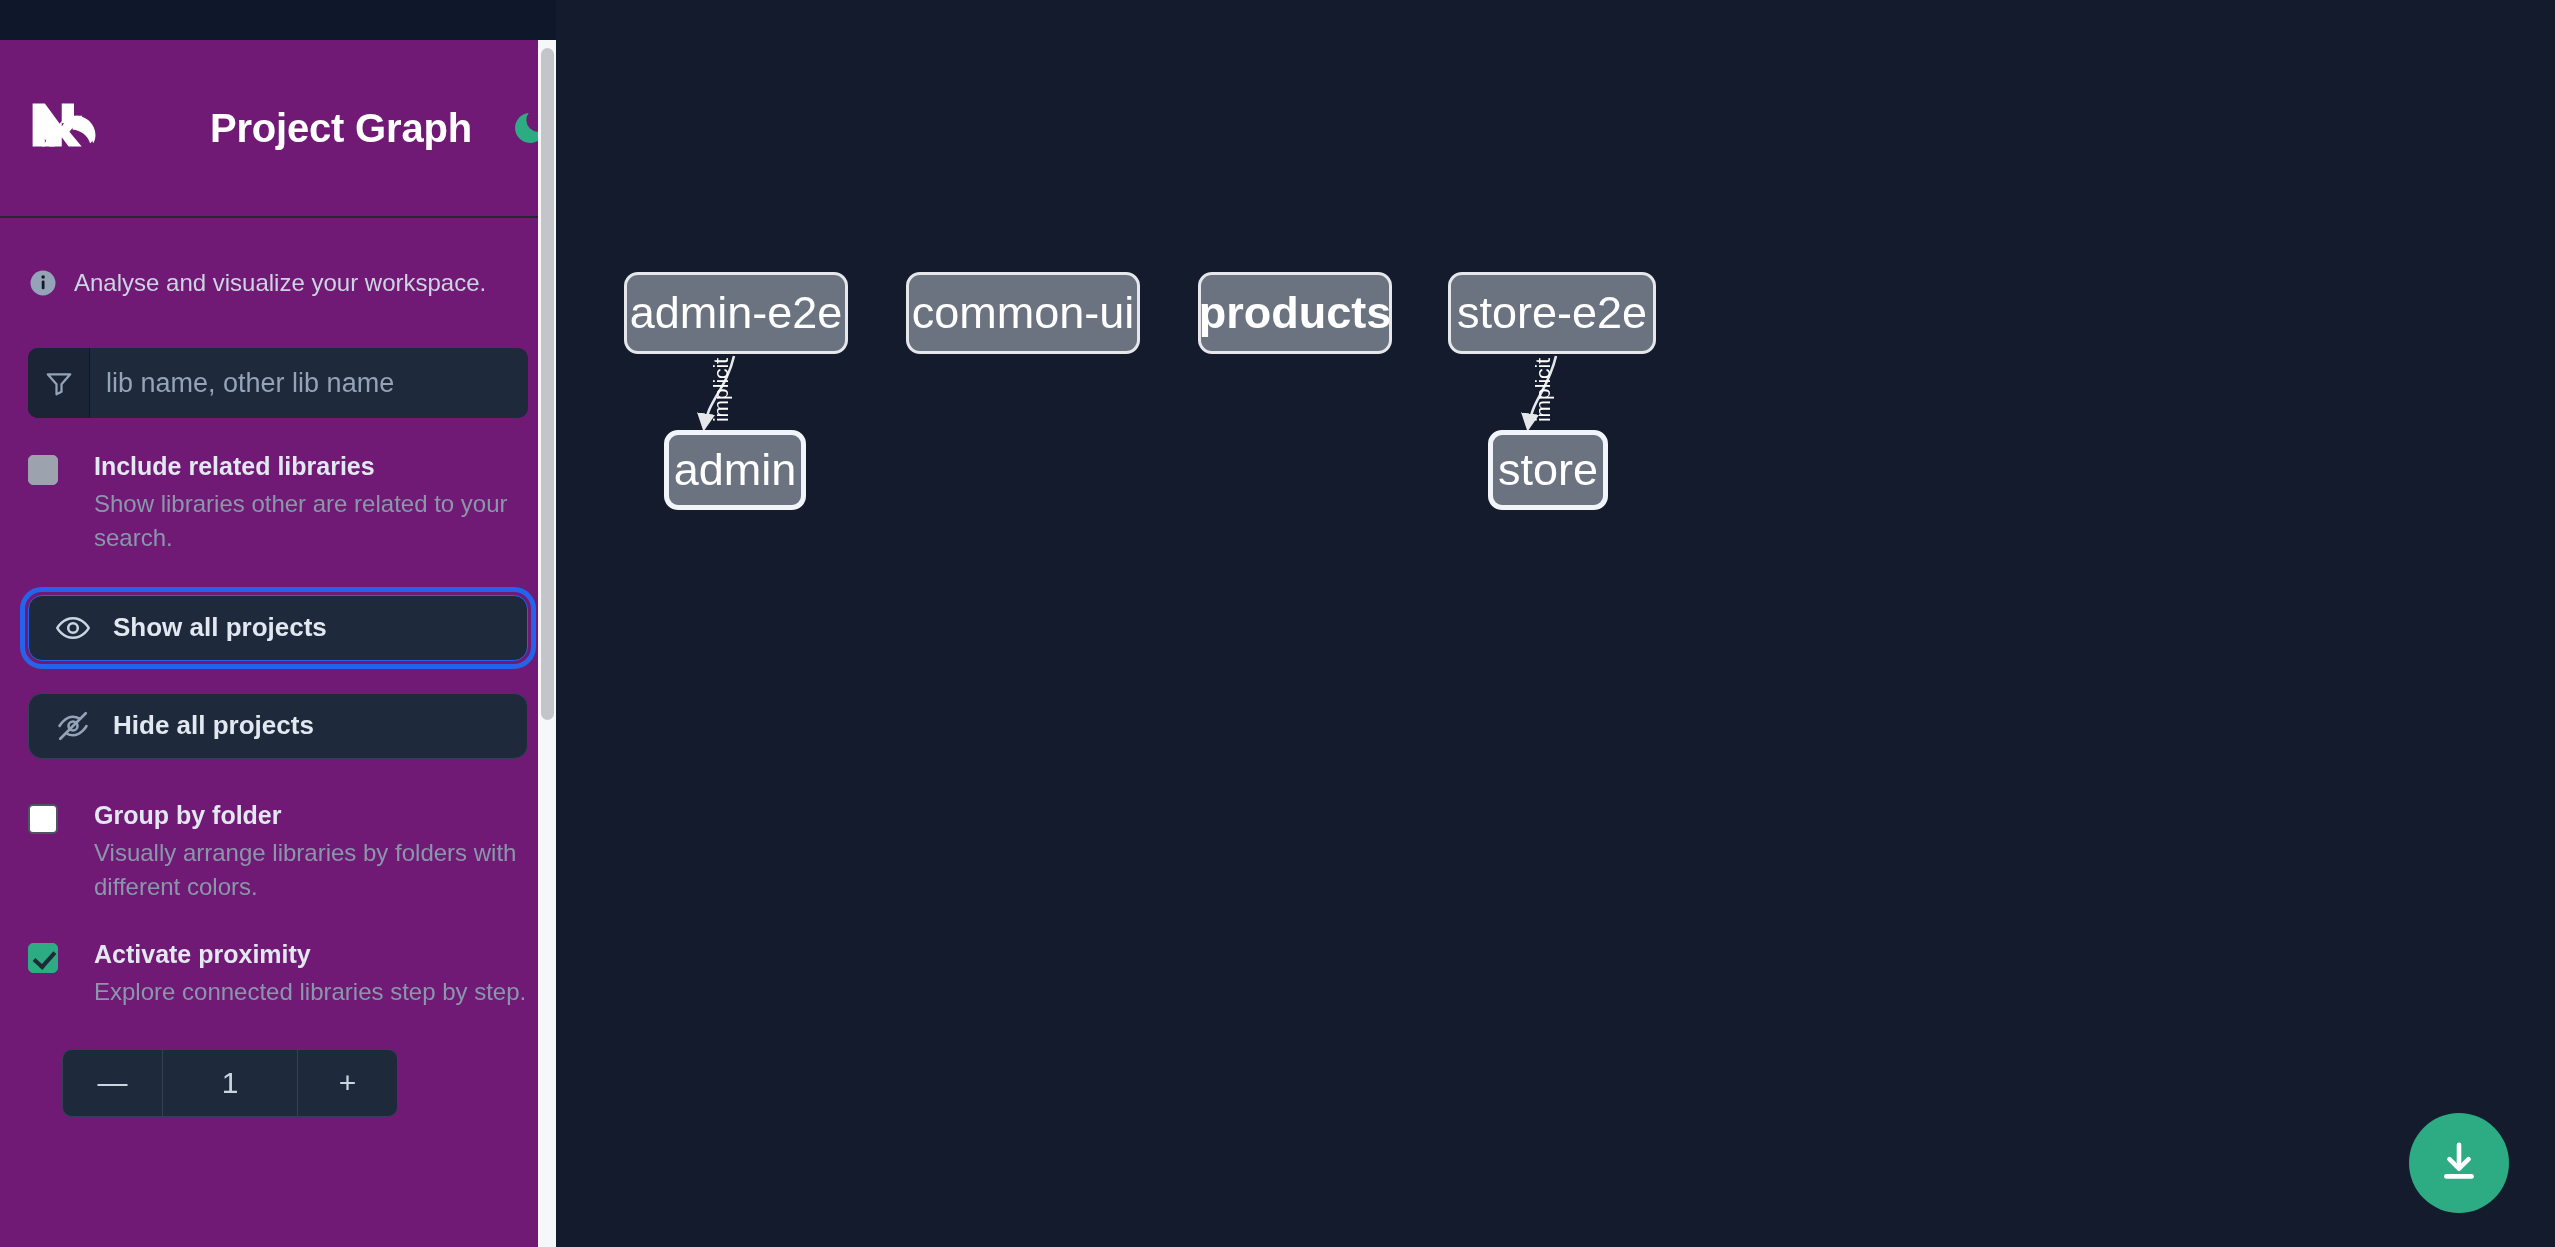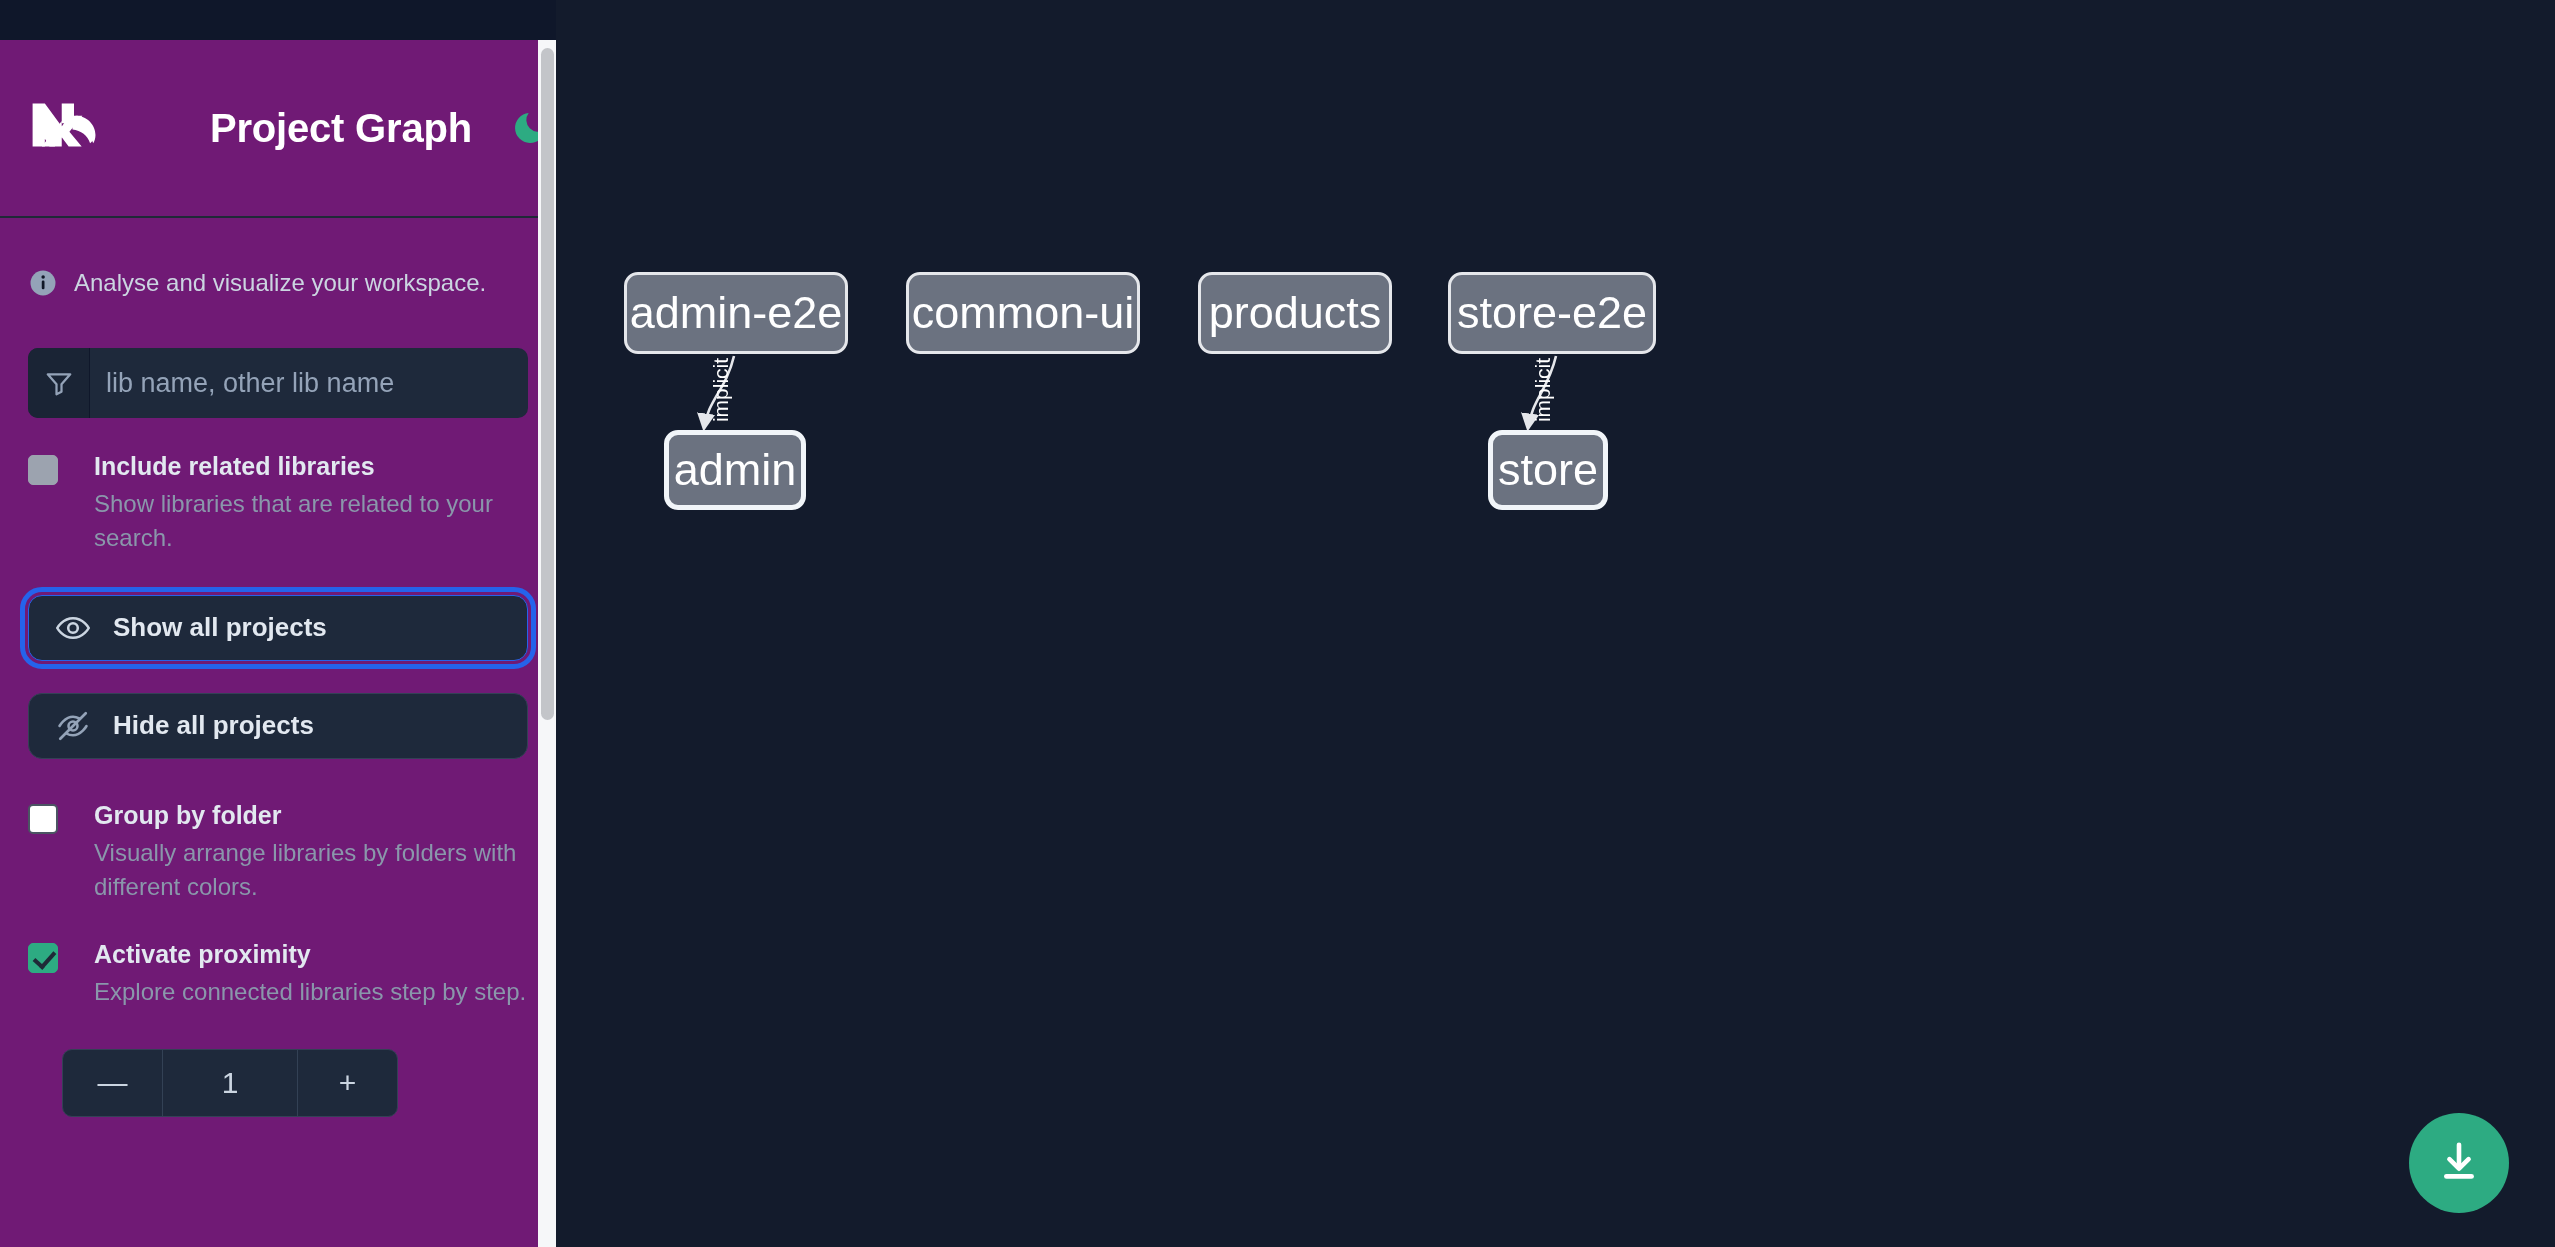--- a/index.html
+++ b/index.html
@@ -279,21 +279,21 @@
           </svg>
         </span>
         <input class="search-input" type="text" placeholder="lib name, other lib name" style="">
       </div>
 
       <div class="option-block">
         <div class="option-row">
           <span class="cb disabled"></span>
           <div class="option-texts">
             <div class="option-label">Include related libraries</div>
-            <div class="option-desc">Show libraries that are related to your search.</div>
+            <div class="option-desc">Show libraries other are related to your search.</div>
           </div>
         </div>
       </div>
 
       <div style="margin-top:40px">
         <div class="btn focused">
           <span class="eye">
             <svg viewBox="0 0 24 24" width="36" height="36" xmlns="http://www.w3.org/2000/svg">
               <path d="M1.5 12S5 5.5 12 5.5 22.5 12 22.5 12 19 18.5 12 18.5 1.5 12 1.5 12z" fill="none" stroke="#cbd5e1" stroke-width="1.7"></path>
               <circle cx="12" cy="12" r="3.2" fill="none" stroke="#cbd5e1" stroke-width="1.7"></circle>
@@ -357,21 +357,21 @@
       </defs>
       <path d="M178 356 C 170 390, 152 400, 148 428" fill="none" stroke="#e5e7eb" stroke-width="2.6" marker-end="url(#arrow)"></path>
       <path d="M1000 356 C 992 390, 976 400, 972 428" fill="none" stroke="#e5e7eb" stroke-width="2.6" marker-end="url(#arrow)"></path>
     </svg>
 
     <div class="edge-label" style="left:130px; top:378px; width:70px; text-align:center;">implicit</div>
     <div class="edge-label" style="left:952px; top:378px; width:70px; text-align:center;">implicit</div>
 
     <div class="node" style="left:68px; top:272px; width:224px; height:82px;">admin-e2e</div>
     <div class="node" style="left:350px; top:272px; width:234px; height:82px;">common-ui</div>
-    <div class="node" style="left:642px; top:272px; width:194px; height:82px;">products</div>
+    <div class="node" style="left:642px; top:272px; width:194px; height:82px;font-weight:bold;">products</div>
     <div class="node" style="left:892px; top:272px; width:208px; height:82px;">store-e2e</div>
     <div class="node highlight" style="left:108px; top:430px; width:142px; height:80px;">admin</div>
     <div class="node highlight" style="left:932px; top:430px; width:120px; height:80px;">store</div>
 
     <button class="fab">
       <span>
         <svg viewBox="0 0 24 24" width="46" height="46" xmlns="http://www.w3.org/2000/svg">
           <line x1="12" y1="3" x2="12" y2="14.5" stroke="#ffffff" stroke-width="2.4" stroke-linecap="round"></line>
           <path d="M7 10.5 L12 15.5 L17 10.5" fill="none" stroke="#ffffff" stroke-width="2.4" stroke-linecap="round" stroke-linejoin="round"></path>
           <line x1="5.5" y1="19.5" x2="18.5" y2="19.5" stroke="#ffffff" stroke-width="2.6" stroke-linecap="round"></line>

